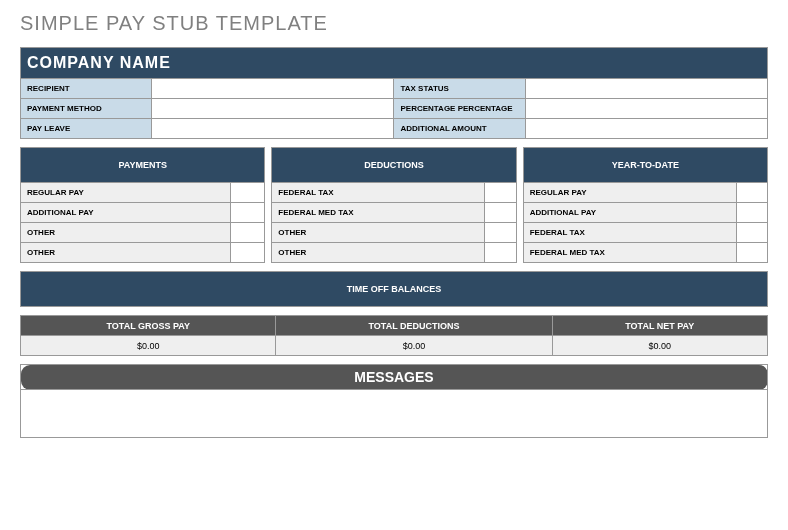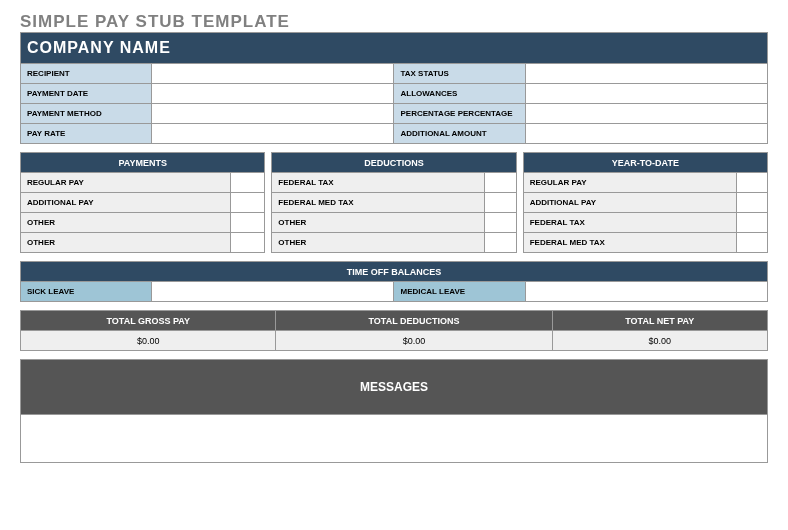--- a/index.html
+++ b/index.html
@@ -3,24 +3,25 @@
 <meta charset="utf-8">
 <style>
   * { box-sizing: border-box; margin: 0; padding: 0; }
   body {
     font-family: Arial, sans-serif;
     background: #fff;
     padding: 12px 20px;
     width: 788px;
   }
   .page-title {
-    font-size: 17px;
-    font-weight: bold;
+    font-size: 20px;
+    font-weight: normal;
     color: #808080;
     letter-spacing: 1px;
+    margin-bottom: 12px;
   }
   table {
     border-collapse: collapse;
     width: 100%;
     margin-bottom: 8px;
   }
   td, th {
     border: 1px solid #999;
     padding: 3px 6px;
     font-size: 9px;
@@ -45,21 +46,21 @@
   .value-cell {
     background: #fff;
     width: 240px;
   }
   .section-header {
     background: #2f4a63;
     color: #fff;
     text-align: center;
     font-weight: bold;
     font-size: 9px;
-    padding: 4px;
+    padding: 12px;
   }
   .row-label {
     background: #efefef;
     font-weight: bold;
     font-size: 8px;
     margin-left: 12px;
   }
   .row-value {
     background: #fff;
   }
@@ -93,22 +94,23 @@
   .totals-value {
     background: #efefef;
     text-align: center;
     font-size: 9px;
   }
   .messages-header {
     background: #555;
     color: #fff;
     text-align: center;
     font-weight: bold;
-    font-size: 12px;
-    padding: 20px;
+    font-size: 14px;
+    padding: 4px;
+    border-radius: 9px;
   }
   .messages-body {
     background: #fff;
     height: 48px;
   }
 </style>
 </head>
 <body>
 
 <div class="page-title">SIMPLE PAY STUB TEMPLATE</div>
@@ -118,33 +120,27 @@
       <tr>
     <td class="company-header" colspan="4">COMPANY NAME</td>
   </tr>
   <tr>
     <td class="label-cell">RECIPIENT</td>
     <td class="value-cell"></td>
     <td class="label-cell">TAX STATUS</td>
     <td class="value-cell"></td>
   </tr>
   <tr>
-    <td class="label-cell">PAYMENT DATE</td>
-    <td class="value-cell"></td>
-    <td class="label-cell">ALLOWANCES</td>
-    <td class="value-cell"></td>
-  </tr>
-  <tr>
     <td class="label-cell">PAYMENT METHOD</td>
     <td class="value-cell"></td>
     <td class="label-cell">PERCENTAGE PERCENTAGE</td>
     <td class="value-cell"></td>
   </tr>
   <tr>
-    <td class="label-cell">PAY RATE</td>
+    <td class="label-cell">PAY LEAVE</td>
     <td class="value-cell"></td>
     <td class="label-cell">ADDITIONAL AMOUNT</td>
     <td class="value-cell"></td>
   </tr>
 </tbody>
   </table>
 
 <div class="three-col-wrap">
   <table>
     <tbody>
@@ -215,26 +211,20 @@
         </tr>
   </tbody>
     </table>
 </div>
 
 <table>
   <tbody>
       <tr>
         <td class="section-header" colspan="4">TIME OFF BALANCES</td>
       </tr>
-  <tr>
-    <td class="timeoff-label darker">SICK LEAVE</td>
-    <td class="value-cell"></td>
-    <td class="timeoff-label darker">MEDICAL LEAVE</td>
-    <td class="value-cell"></td>
-  </tr>
 </tbody>
   </table>
 
 <table>
   <tbody>
       <tr>
     <td class="totals-header">TOTAL GROSS PAY</td>
     <td class="totals-header">TOTAL DEDUCTIONS</td>
     <td class="totals-header">TOTAL NET PAY</td>
   </tr>

